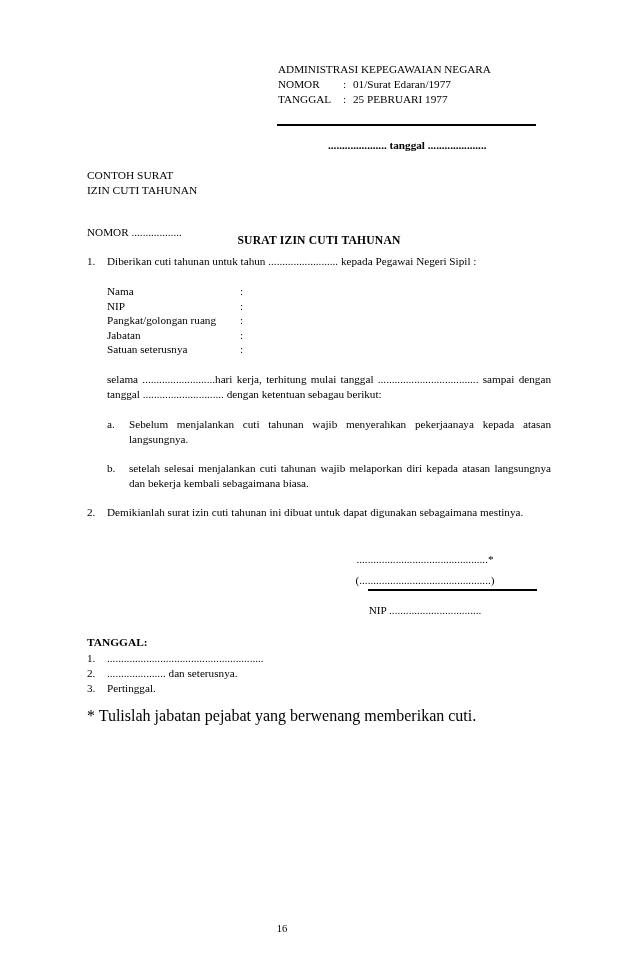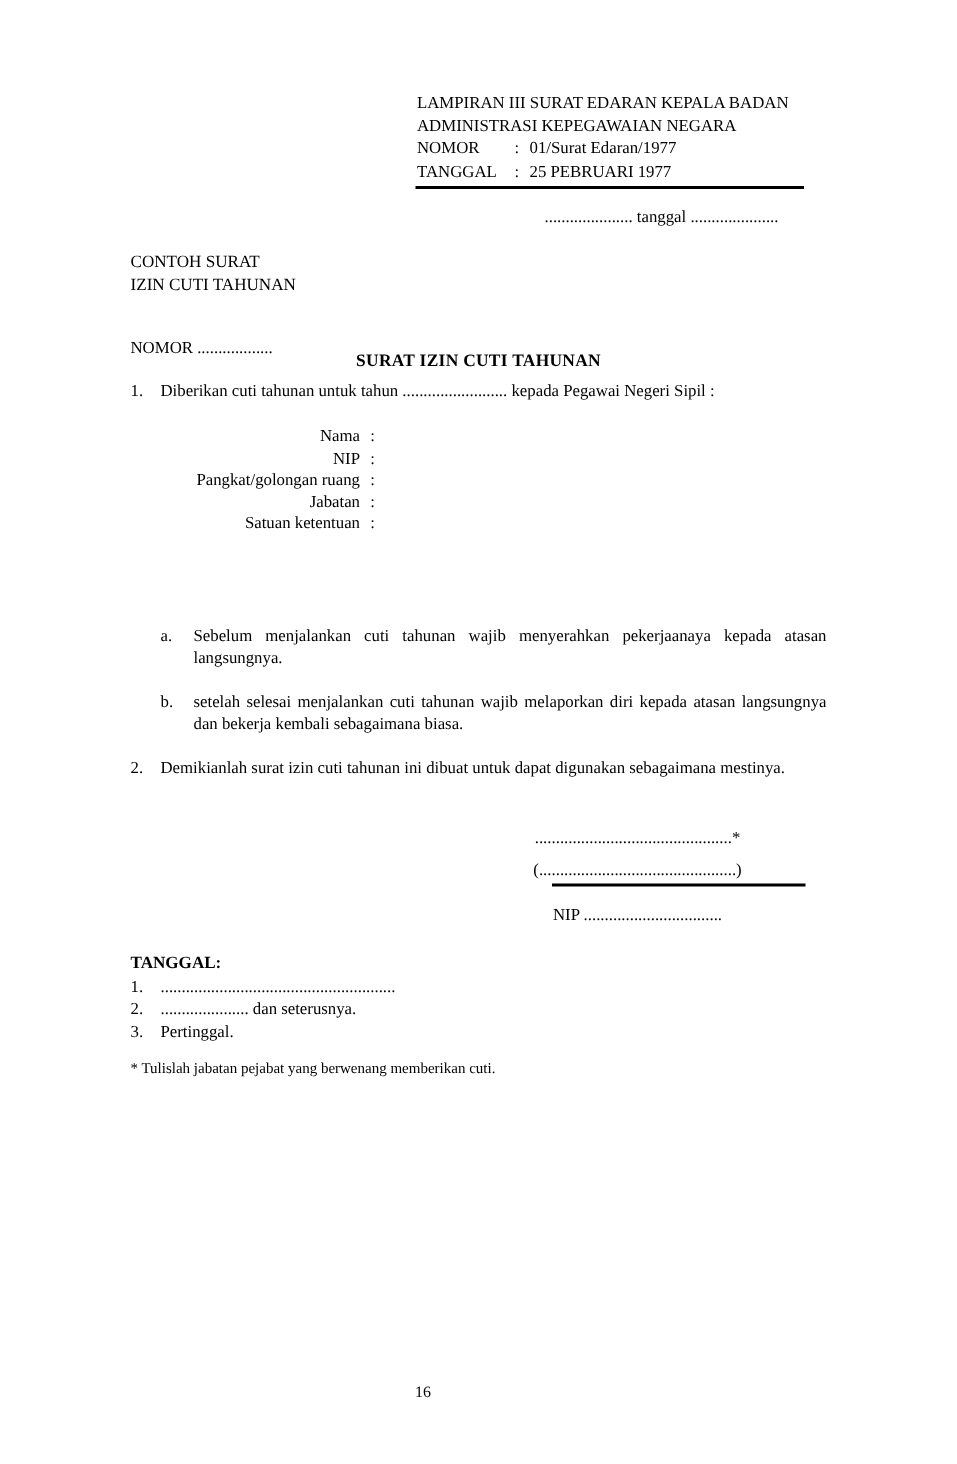--- a/index.html
+++ b/index.html
@@ -47,24 +47,25 @@
     left: 277px;
     top: 124px;
     width: 259px;
     height: 0;
     border-top: 2.2px solid #000;
   }
 
   
   .placedate {
     position: absolute;
-    left: 363px;
+    left: 328px;
     top: 139px;
     font-size: 11.2px;
     white-space: nowrap;
+    font-weight: bold;
   }
 
   
   .caption {
     position: absolute;
     left: 87px;
     top: 168px;
     font-size: 11.4px;
     font-weight: normal;
     line-height: 14.6px;
@@ -117,21 +118,20 @@
   .fields {
     position: absolute;
     left: 107px;
     top: 284px;
     font-size: 11.2px;
     line-height: 14.6px;
   }
   .field-row {
     display: flex;
     white-space: nowrap;
-    text-align: right;
   }
   .field-label {
     flex: 0 0 133px;
     width: 133px;
   }
   .field-colon {
     flex: 0 0 10px;
   }
 
   
@@ -211,41 +211,40 @@
   .tembusan-row .num {
     flex: 0 0 20px;
     width: 20px;
   }
 
   
   .footnote {
     position: absolute;
     left: 87px;
     top: 707px;
-    font-size: 10px;
+    font-size: 16px;
     white-space: nowrap;
   }
 
   
   .page-number {
     position: absolute;
     left: 0;
     top: 923px;
     width: 564px;
     text-align: center;
     font-size: 10.6px;
   }
 </style>
 </head>
 <body>
 
 <div class="page">
 
   <div class="header-block">
-    <div class="header-line">LAMPIRAN III SURAT EDARAN KEPALA BADAN</div>
     <div class="header-line">ADMINISTRASI KEPEGAWAIAN NEGARA</div>
     <div class="hdr-row">
       <span class="hdr-key">NOMOR</span>
       <span class="hdr-colon">:</span>
       <span class="hdr-val">01/Surat Edaran/1977</span>
     </div>
     <div class="hdr-row">
       <span class="hdr-key">TANGGAL</span>
       <span class="hdr-colon">:</span>
       <span class="hdr-val">25 PEBRUARI 1977</span>
@@ -283,26 +282,27 @@
       <span class="field-label">Pangkat/golongan ruang</span>
       <span class="field-colon">:</span>
       <span class="field-value"></span>
     </div>
     <div class="field-row">
       <span class="field-label">Jabatan</span>
       <span class="field-colon">:</span>
       <span class="field-value"></span>
     </div>
     <div class="field-row">
-      <span class="field-label">Satuan ketentuan</span>
-      <span class="field-colon">:</span>
-      <span class="field-value"></span>
-    </div>
-  </div>
-
+      <span class="field-label">Satuan seterusnya</span>
+      <span class="field-colon">:</span>
+      <span class="field-value"></span>
+    </div>
+  </div>
+
+  <div class="duration">selama ..........................hari kerja, terhitung mulai tanggal .................................... sampai dengan tanggal ............................. dengan ketentuan sebagau berikut:</div>
 
   <div class="subitem" id="subitem-a">
     <span class="letter">a.</span>
     <span class="body">Sebelum menjalankan cuti tahunan wajib menyerahkan pekerjaanaya kepada atasan langsungnya.</span>
   </div>
   <div class="subitem" id="subitem-b">
     <span class="letter">b.</span>
     <span class="body">setelah selesai menjalankan cuti tahunan wajib melaporkan diri kepada atasan langsungnya dan bekerja kembali sebagaimana biasa.</span>
   </div>
 

